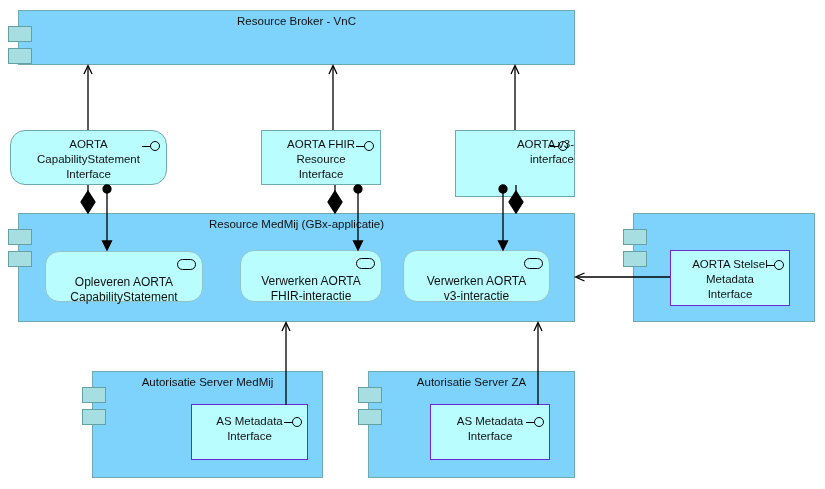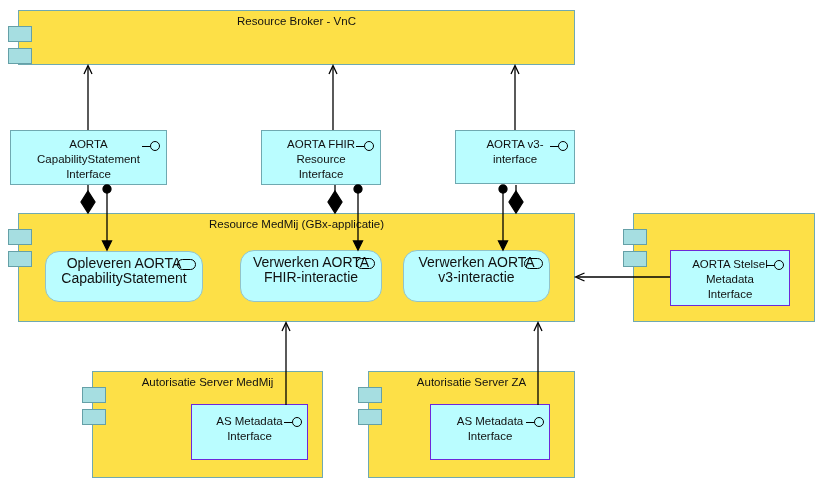--- a/index.html
+++ b/index.html
@@ -2,21 +2,21 @@
 <html><head>
 <meta charset="utf-8">
 <style>
   html,body{margin:0;padding:0;background:#ffffff;}
   .canvas{
     position:relative;width:825px;height:489px;background:#ffffff;
     font-family:"Liberation Sans",sans-serif;color:#111;overflow:hidden;
   }
   .comp{
     position:absolute;box-sizing:border-box;
-    background:#fde047;border:1.5px solid #6fa9b1;
+    background:#7dd3fc;border:1.5px solid #6fa9b1;
   }
   .comp-title{
     position:absolute;left:0;right:0;top:4px;text-align:center;
     font-size:11.5px;white-space:pre-line;
   }
   .comp-icon{position:absolute;left:-11px;top:15px;width:24px;}
   .comp-icon .r{
     box-sizing:border-box;width:24px;height:16px;margin-bottom:6px;
     background:#a6dee1;border:1.5px solid #65a0a7;
   }
@@ -26,62 +26,62 @@
     text-align:center;font-size:11.5px;line-height:15px;padding-top:6px;
   }
   .iface.dark{border:1px solid #6d28d9;}
   .lbl{white-space:pre-line;display:block;}
   .iface-icon{position:absolute;right:6px;top:10px;display:flex;align-items:center;}
   .iface-icon .stem{width:8px;border-top:1.5px solid #000;}
   .iface-icon .ring{box-sizing:border-box;width:10px;height:10px;border:1.5px solid #000;border-radius:50%;}
   .func{
     position:absolute;box-sizing:border-box;
     background:#bafdff;border:1.2px solid #92c3c8;border-radius:14px;
-    text-align:center;font-size:14px;line-height:15px;padding-top:4px;
+    text-align:center;font-size:12px;line-height:15px;padding-top:23px;
   }
   .func-icon{
     position:absolute;right:6px;top:7px;box-sizing:border-box;
     width:19px;height:11px;border:1.6px solid #000;border-radius:6px;
   }
   .connectors{position:absolute;left:0;top:0;pointer-events:none;}
 </style>
 </head>
 <body>
 
 <div class="canvas">
 
   <div class="comp" style="left:18px;top:10px;width:557px;height:55px;">
     <div class="comp-title">Resource Broker - VnC</div>
     <div class="comp-icon">
       <div class="r"></div>
         <div class="r"></div>
     </div>
   </div>
 
-  <div class="iface" style="left:10px;top:130px;width:157px;height:55px;">
+  <div class="iface" style="left:10px;top:130px;width:157px;height:55px;border-radius:15px;">
     <span class="lbl">AORTA
 CapabilityStatement
 Interface</span>
     <span class="iface-icon">
       <span class="stem"></span>
         <span class="ring"></span>
     </span>
   </div>
 
   <div class="iface" style="left:261px;top:130px;width:120px;height:55px;">
     <span class="lbl">AORTA FHIR
 Resource
 Interface</span>
     <span class="iface-icon">
       <span class="stem"></span>
         <span class="ring"></span>
     </span>
   </div>
 
-  <div class="iface" style="left:455px;top:130px;width:120px;height:54px;">
+  <div class="iface" style="left:455px;top:130px;width:120px;height:67px;text-align:right;">
     <span class="lbl">AORTA v3-
 interface</span>
     <span class="iface-icon">
       <span class="stem"></span>
         <span class="ring"></span>
     </span>
   </div>
 
   <div class="comp" style="left:18px;top:213px;width:557px;height:109px;">
     <div class="comp-title">Resource MedMij (GBx-applicatie)</div>

